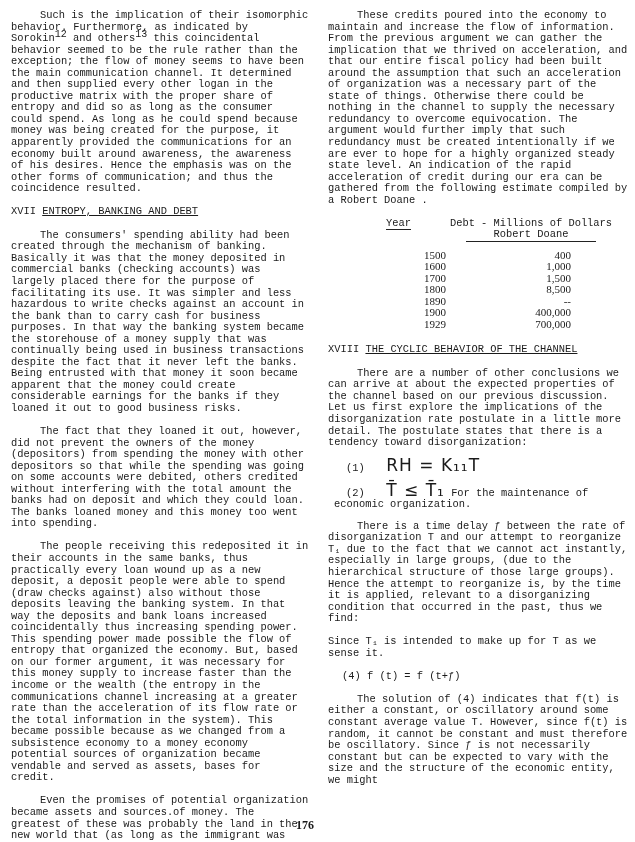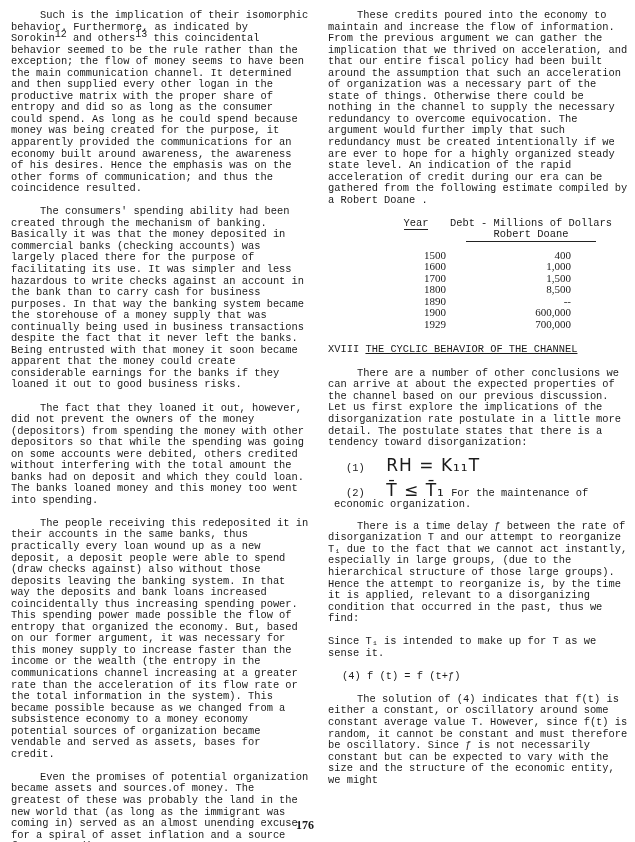--- a/index.html
+++ b/index.html
@@ -8,37 +8,38 @@
   .col { position: absolute; top: 10px; font-size: 10.4px; line-height: 11.55px; }
   .left { left: 11px; width: 298px; }
   .right { left: 328px; width: 300px; }
   p { margin: 0 0 11.5px 0; text-indent: 29px; white-space: normal; }
   p.noindent { text-indent: 0; }
   .heading { margin: 8px 0 12px 0; text-indent: 0; }
   .heading .u { text-decoration: underline; }
   sup { font-size: 10px; line-height: 0; vertical-align: super; text-align: right; }
   table.debt { margin: 0 0 12px 58px; border-collapse: collapse; font-size: 10.4px; }
   table.debt td, table.debt th { padding: 0; font-weight: normal; vertical-align: top; line-height: 11.5px; }
-  table.debt th.year { text-align: center; width: 60px; margin-left: 29px; }
+  table.debt th.year { text-align: left; width: 60px; margin-left: 29px; }
   table.debt th.debt-h { text-align: center; width: 170px; }
   .hrule { display: inline-block; border-bottom: 1px solid #222; }
   table.debt td.y { text-align: right; font-family: "Liberation Serif", serif; font-size: 11px; }
   table.debt td.v { text-align: right; padding-right: 45px; font-family: "Liberation Serif", serif; font-size: 11px; }
   .eq { margin: 6px 0 10px 6px; text-indent: 0; }
   .eq .num { display: inline-block; width: 34px; padding-left: 12px; }
   .hand { font-family: "DejaVu Sans", sans-serif; font-size: 17px; letter-spacing: 1px; }
   .page-number { position: absolute; left: 296px; top: 818px; font-family: "Liberation Serif", serif;
                  font-weight: bold; font-size: 12px; }
 </style>
 </head>
 <body>
 
 <div class="col left">
   <p><span>Such is the implication of their isomorphic behavior.  Furthermore, as indicated by Sorokin</span><sup>12</sup><span> and others</span><sup>13</sup><span> this coincidental behavior seemed to be the rule rather than the exception; the flow of money seems to have been the main communication channel.  It determined and then supplied every other logan in the productive matrix with the proper share of entropy and did so as long as the consumer could spend.  As long as he could spend because money was being created for the purpose, it apparently provided the communications for an economy built around awareness, the awareness of his desires.  Hence the emphasis was on the other forms of communication; and thus the coincidence resulted.</span></p>
 
+  <p class="heading"><span>XVII</span> <span class="u">ENTROPY, BANKING AND DEBT</span></p>
 
   <p>The consumers' spending ability had been created through the mechanism of banking.  Basically it was that the money deposited in commercial banks (checking accounts) was largely placed there for the purpose of facilitating its use.  It was simpler and less hazardous to write checks against an account in the bank than to carry cash for business purposes.  In that way the banking system became the storehouse of a money supply that was continually being used in business transactions despite the fact that it never left the banks. Being entrusted with that money it soon became apparent that the money could create considerable earnings for the banks if they loaned it out to good business risks.</p>
   <p>The fact that they loaned it out, however, did not prevent the owners of the money (depositors) from spending the money with other depositors so that while the spending was going on some accounts were debited, others credited without interfering with the total amount the banks had on deposit and which they could loan.  The banks loaned money and this money too went into spending.</p>
   <p>The people receiving this redeposited it in their accounts in the same banks, thus practically every loan wound up as a new deposit, a deposit people were able to spend (draw checks against) also without those deposits leaving the banking system.  In that way the deposits and bank loans increased coincidentally thus increasing spending power.  This spending power made possible the flow of entropy that organized the economy.  But, based on our former argument, it was necessary for this money supply to increase faster than the income or the wealth (the entropy in the communications channel increasing at a greater rate than the acceleration of its flow rate or the total information in the system).  This became possible because as we changed from a subsistence economy to a money economy potential sources of organization became vendable and served as assets, bases for credit.</p>
   <p>Even the promises of potential organization became assets and sources.of money.  The greatest of these was probably the land in the new world that (as long as the immigrant was coming in) served as an almost unending excuse for a spiral of asset inflation and a source for new credits.</p>
 </div>
 
 <div class="col right">
   <p>These credits poured into the economy to maintain and increase the flow of information.  From the previous argument we can gather the implication that we thrived on acceleration, and that our entire fiscal policy had been built around the assumption that such an acceleration of organization was a necessary part of the state of things.  Otherwise there could be nothing in the channel to supply the necessary redundancy to overcome equivocation.  The argument would further imply that such redundancy must be created intentionally if we are ever to hope for a highly organized steady state level.  An indication of the rapid acceleration of credit during our era can be gathered from the following estimate compiled by a Robert Doane .</p>
 
@@ -66,21 +67,21 @@
     <tr>
           <td class="y">1800</td>
           <td class="v">8,500</td>
         </tr>
     <tr>
           <td class="y">1890</td>
           <td class="v">--</td>
         </tr>
     <tr>
           <td class="y">1900</td>
-          <td class="v">600,000</td>
+          <td class="v">400,000</td>
         </tr>
     <tr>
           <td class="y">1929</td>
           <td class="v">700,000</td>
         </tr>
   </tbody>
     </table>
 
   <p class="heading" style="margin-top:14px;"><span>XVIII</span> <span class="u">THE CYCLIC BEHAVIOR OF THE CHANNEL</span></p>
 

